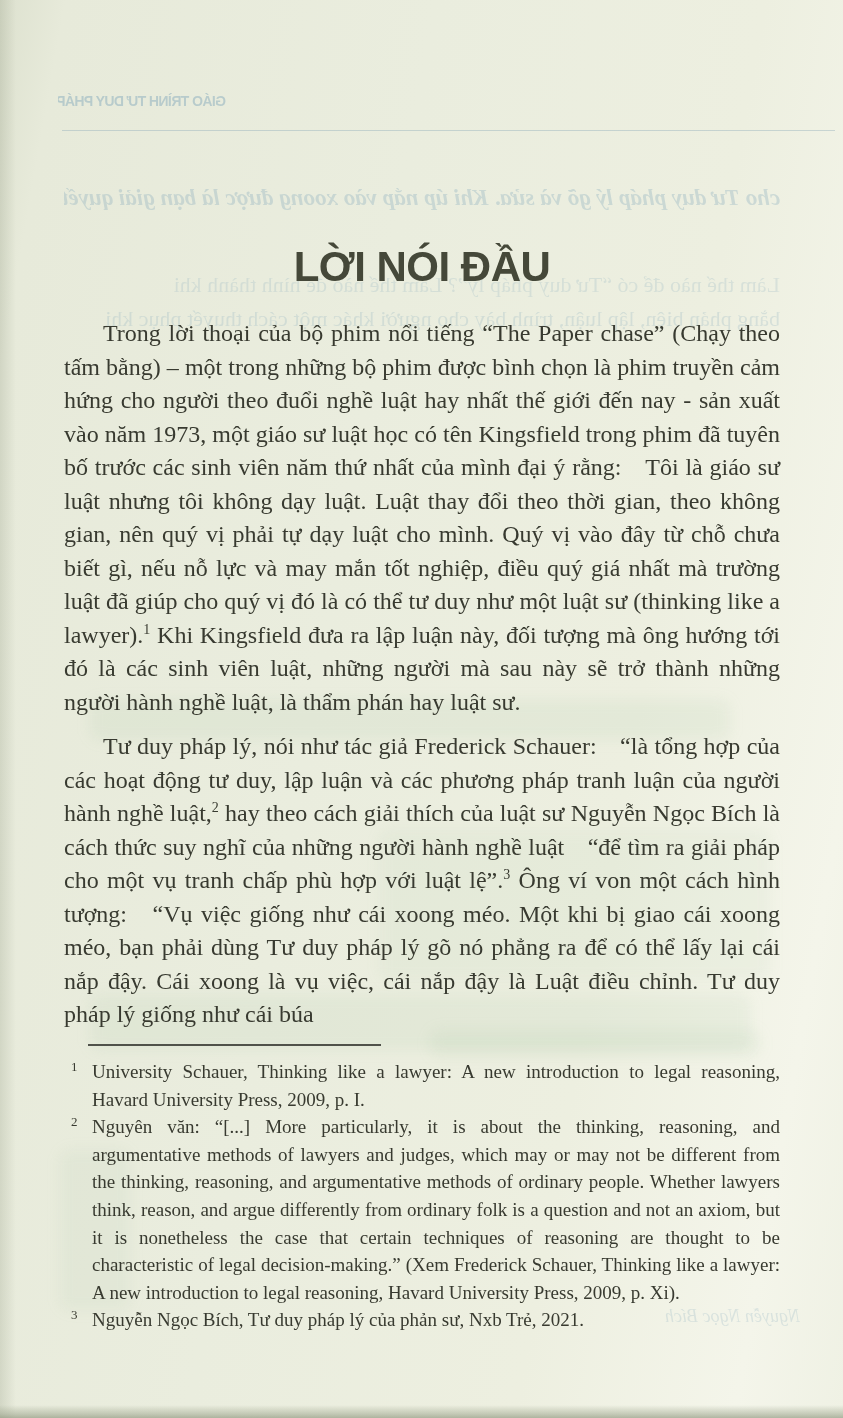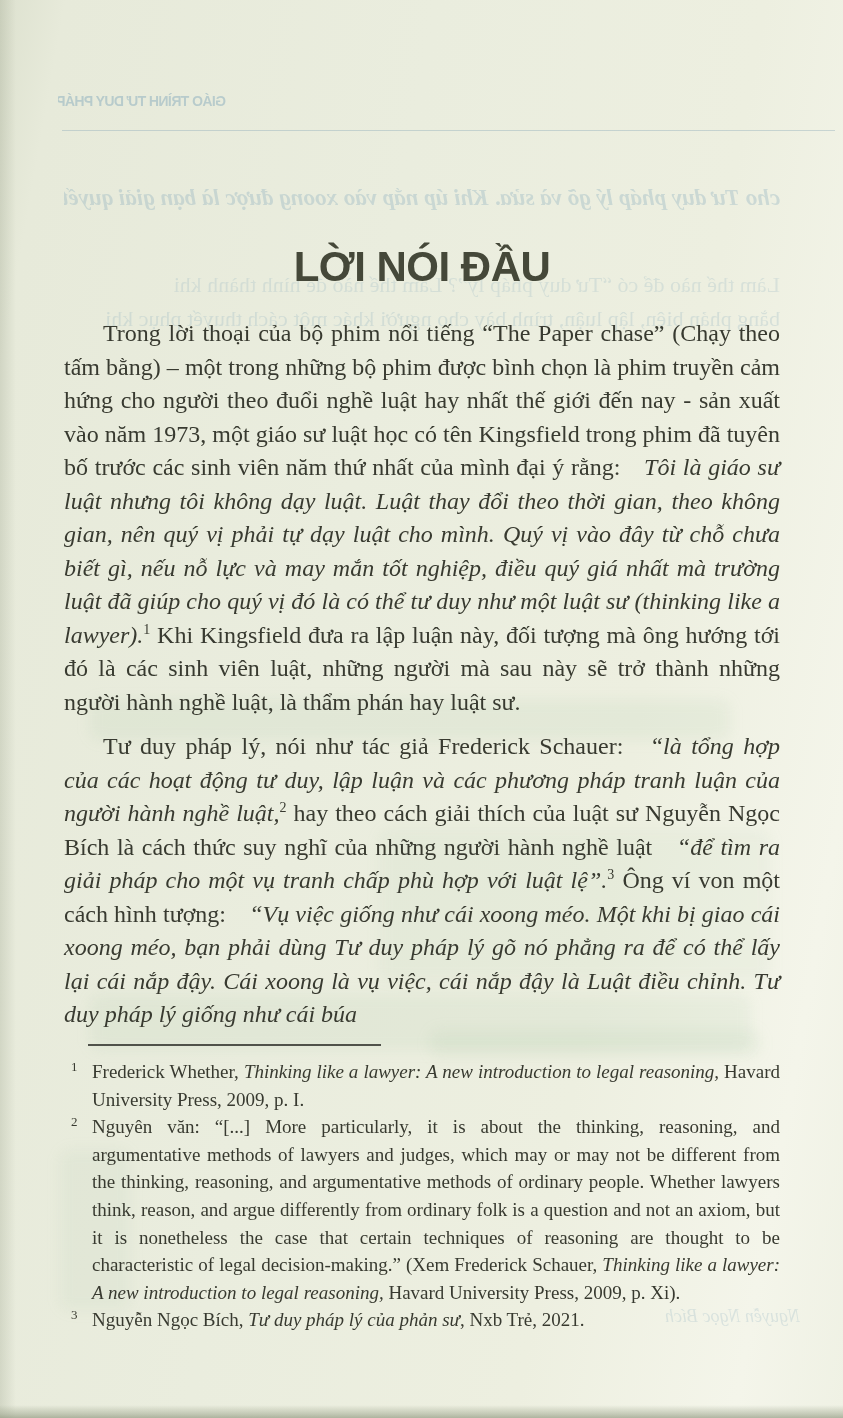--- a/index.html
+++ b/index.html
@@ -36,27 +36,27 @@
   .smudge-5{top:1030px;left:430px;width:330px;height:26px;}
   
   .content{position:absolute;left:64px;top:0;width:716px;}
   .page-title{
     margin:243px 0 26px 0;text-align:center;
     font-family:"Liberation Sans","DejaVu Sans",sans-serif;
     font-weight:bold;font-size:42px;letter-spacing:-.5px;color:#454839;
     position:relative;z-index:3;}
   .para{margin:0 0 11px 0;font-size:24px;line-height:33.5px;
     text-align:justify;text-indent:39px;position:relative;z-index:2;}
-  .para .it{font-style:italic;margin-left:17px;}
+  .para .it{margin-left:17px;}
   sup.fn-ref{font-size:14px;line-height:0;vertical-align:super;}
   
   .footnotes{position:absolute;top:1044px;left:64px;width:716px;z-index:2;}
   .fn-rule{width:293px;height:2px;background:#50524a;margin:0 0 12px 24px;}
   .footnote{position:relative;padding-left:28px;font-size:19px;line-height:27.6px;text-align:justify;}
-  .footnote .it{font-style:italic;}
+  .footnote .it{}
   .fn-num{position:absolute;left:7px;top:-5px;font-size:13px;}
 </style>
 </head>
 <body>
 
 <div class="page">
 
   <div class="bleed bleed-header">GIÁO TRÌNH TƯ DUY PHÁP LÝ</div>
   <div class="header-rule"></div>
   <div class="bleed bleed-l1">cho Tư duy pháp lý gõ và sửa. Khi úp nắp vào xoong được là bạn giải quyết</div>
@@ -73,21 +73,21 @@
     <h1 class="page-title">LỜI NÓI ĐẦU</h1>
     <div id="paragraphs">
         <p class="para"><span>Trong lời thoại của bộ phim nổi tiếng “The Paper chase” (Chạy theo tấm bằng) – một trong những bộ phim được bình chọn là phim truyền cảm hứng cho người theo đuổi nghề luật hay nhất thế giới đến nay - sản xuất vào năm 1973, một giáo sư luật học có tên Kingsfield trong phim đã tuyên bố trước các sinh viên năm thứ nhất của mình đại ý rằng: </span><span class="it">Tôi là giáo sư luật nhưng tôi không dạy luật. Luật thay đổi theo thời gian, theo không gian, nên quý vị phải tự dạy luật cho mình. Quý vị vào đây từ chỗ chưa biết gì, nếu nỗ lực và may mắn tốt nghiệp, điều quý giá nhất mà trường luật đã giúp cho quý vị đó là có thể tư duy như một luật sư (thinking like a lawyer).</span><sup class="fn-ref">1</sup><span> Khi Kingsfield đưa ra lập luận này, đối tượng mà ông hướng tới đó là các sinh viên luật, những người mà sau này sẽ trở thành những người hành nghề luật, là thẩm phán hay luật sư.</span></p>
         <p class="para"><span>Tư duy pháp lý, nói như tác giả Frederick Schauer: </span><span class="it">“là tổng hợp của các hoạt động tư duy, lập luận và các phương pháp tranh luận của người hành nghề luật,</span><sup class="fn-ref">2</sup><span> hay theo cách giải thích của luật sư Nguyễn Ngọc Bích là cách thức suy nghĩ của những người hành nghề luật </span><span class="it">“để tìm ra giải pháp cho một vụ tranh chấp phù hợp với luật lệ”.</span><sup class="fn-ref">3</sup><span> Ông ví von một cách hình tượng: </span><span class="it">“Vụ việc giống như cái xoong méo. Một khi bị giao cái xoong méo, bạn phải dùng Tư duy pháp lý gõ nó phẳng ra để có thể lấy lại cái nắp đậy. Cái xoong là vụ việc, cái nắp đậy là Luật điều chỉnh. Tư duy pháp lý giống như cái búa</span></p>
       </div>
   </div>
 
   <div class="footnotes">
     <div class="fn-rule"></div>
     <div id="footnote-list">
-        <div class="footnote"><span class="fn-num">1</span><span>Frederick Whether, </span><span class="it">Thinking like a lawyer: A new introduction to legal reasoning,</span><span> Havard University Press, 2009, p. I.</span></div>
+        <div class="footnote"><span class="fn-num">1</span><span>University Schauer, </span><span class="it">Thinking like a lawyer: A new introduction to legal reasoning,</span><span> Havard University Press, 2009, p. I.</span></div>
         <div class="footnote"><span class="fn-num">2</span><span>Nguyên văn: “[...] More particularly, it is about the thinking, reasoning, and argumentative methods of lawyers and judges, which may or may not be different from the thinking, reasoning, and argumentative methods of ordinary people. Whether lawyers think, reason, and argue differently from ordinary folk is a question and not an axiom, but it is nonetheless the case that certain techniques of reasoning are thought to be characteristic of legal decision-making.” (Xem Frederick Schauer, </span><span class="it">Thinking like a lawyer: A new introduction to legal reasoning,</span><span> Havard University Press, 2009, p. Xi).</span></div>
         <div class="footnote"><span class="fn-num">3</span><span>Nguyễn Ngọc Bích, </span><span class="it">Tư duy pháp lý của phản sư</span><span>, Nxb Trẻ, 2021.</span></div>
       </div>
   </div>
 
   <div class="left-edge"></div>
   <div class="bottom-edge"></div>
 </div>
 
 </body></html>

